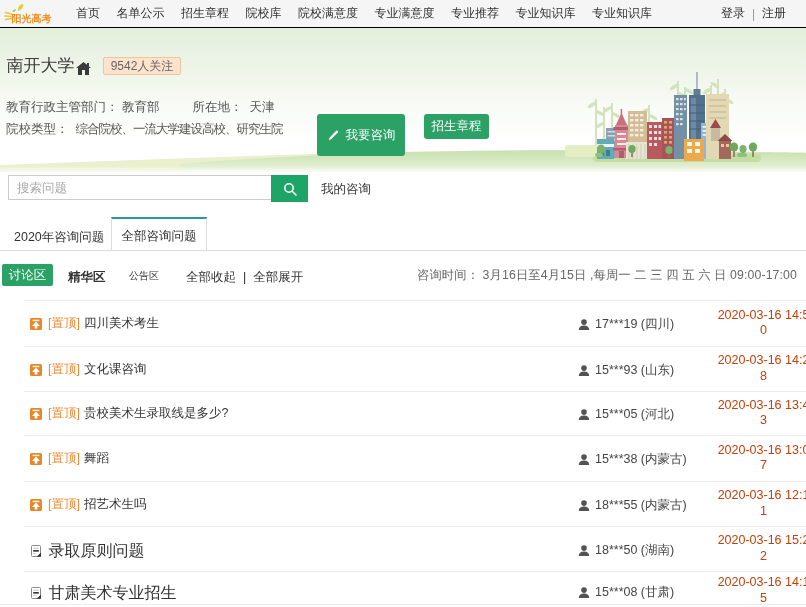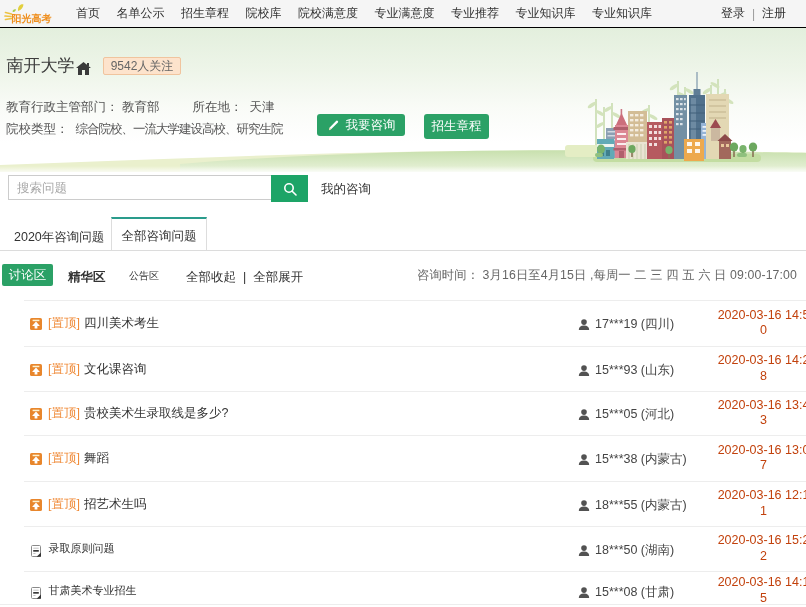--- a/index.html
+++ b/index.html
@@ -13,21 +13,21 @@
   #nav .auth .sep{color:#999;}
   
   #banner{left:0;top:28px;width:806px;height:144px;background:linear-gradient(180deg,#e3efdd 0%,#eef5e9 30%,#f9fbf7 55%,#ffffff 80%);overflow:hidden;}
   #uname{left:6.5px;top:26px;font-size:17px;color:#3d3d3d;}
   #homeicon{left:76px;top:34px;}
   #badge{left:103px;top:29px;width:76px;height:16px;background:#fde3cc;border:1px solid #f0c49e;border-radius:2px;font-size:12px;color:#666;text-align:center;line-height:16px;}
   .infoline{font-size:12.5px;color:#555;}
   #info1{left:6px;top:71px;}
   #info2{left:6px;top:93px;}
   .gbtn{background:#2ba166;color:#fff;font-size:12.5px;border-radius:3px;display:flex;align-items:center;justify-content:center;}
-  #btn1{left:317px;top:86px;width:88px;height:22px;}
+  #btn1{left:317px;top:86px;width:88px;height:42px;}
   #btn2{left:424px;top:86px;width:65px;height:25px;}
   
   #searchbox{left:8px;top:175px;width:263px;height:25px;border:1px solid #ccc;border-right:none;font-size:12.5px;color:#a8a8a8;line-height:25px;padding-left:8px;box-sizing:border-box;background:#fff;}
   #searchbtn{left:271px;top:175px;width:37px;height:27px;background:#1da467;display:flex;align-items:center;justify-content:center;}
   #mycons{left:321px;top:181px;font-size:12.5px;color:#333;}
   
   #tabrow{left:0;top:217px;width:806px;height:34px;text-decoration:underline;}
   #tabrow .bline{position:absolute;left:0;bottom:0;width:806px;height:1px;background:#dcdcdc;}
   #tab1{position:absolute;left:14px;top:11.5px;font-size:12.5px;color:#333;}
   #tab2{position:absolute;left:111px;top:0;width:96px;height:33px;background:#fff;border-left:1px solid #ddd;border-right:1px solid #ddd;border-top:2px solid #2a9c8c;box-sizing:border-box;z-index:2;font-size:12.5px;color:#333;display:flex;align-items:center;justify-content:center;padding-top:4px;}
@@ -36,21 +36,21 @@
   #tb1{left:68px;top:269px;font-size:12.5px;color:#333;font-weight:bold;}
   #tb2{left:129px;top:269px;font-size:10px;color:#333;}
   #tb3{left:186px;top:269px;font-size:12.5px;color:#333;}
   #consTime{left:417px;top:267px;font-size:12.3px;color:#666;white-space:nowrap;letter-spacing:0.12px;}
   
   #list{left:0;top:300px;width:806px;padding-left:24px;}
   .row{position:relative;width:806px;border-top:1px solid #ededed;display:flex;align-items:center;}
   .row .ticon{position:absolute;left:6px;}
   .row .dicon{position:absolute;left:7px;}
   .row .title{position:absolute;left:60px;font-size:12.5px;color:#333;white-space:nowrap;}
-  .row .title2{position:absolute;left:24.5px;font-size:11px;color:#333;white-space:nowrap;}
+  .row .title2{position:absolute;left:24.5px;font-size:16px;color:#333;white-space:nowrap;}
   .row .zd{position:absolute;left:24px;font-size:12.5px;color:#f08c3a;white-space:nowrap;}
   .row .usr{position:absolute;left:554px;display:flex;align-items:center;font-size:12.5px;color:#444;}
   .row .usr svg{margin-right:5px;}
   .row .date{position:absolute;left:691px;width:97px;text-align:center;font-size:12.5px;color:#c2410c;line-height:15.5px;}
   #lastline{left:0;top:604px;width:806px;height:1px;background:#ededed;}
 </style>
 </head>
 <body>
 <div id="page">
 

